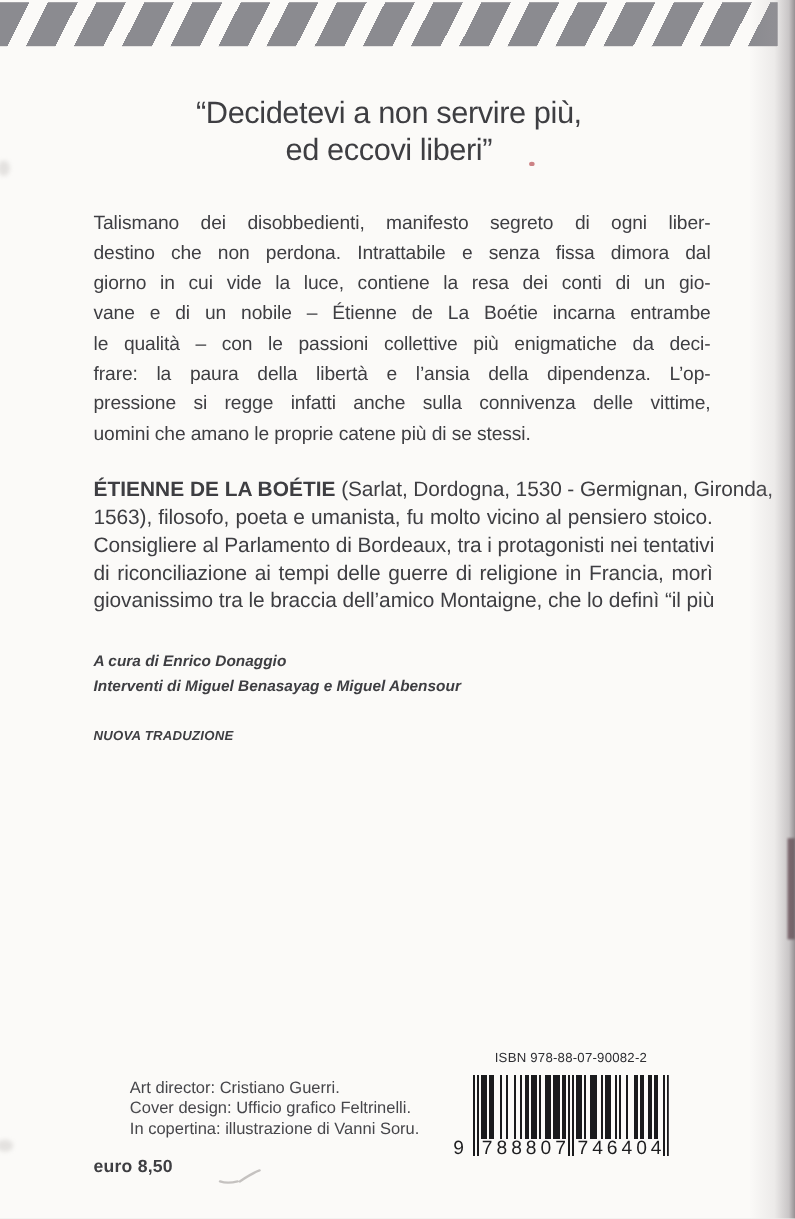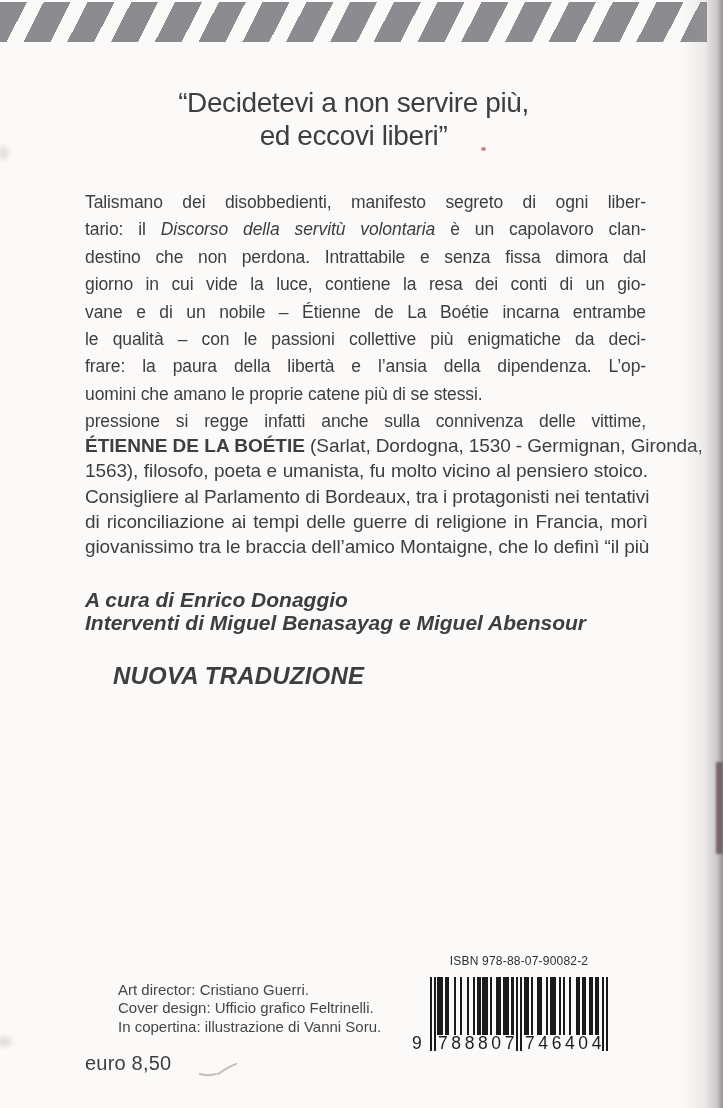--- a/index.html
+++ b/index.html
@@ -43,37 +43,36 @@
     font-size:17.5px;line-height:27.4px;letter-spacing:-0.1px;
   }
   .synopsis em{font-style:italic;}
   .bio{
     position:absolute;left:85px;top:433px;width:563px;
     font-size:19px;line-height:25.3px;letter-spacing:-0.1px;
   }
   .bio strong{font-weight:bold;letter-spacing:0;}
   .credits{
     position:absolute;left:85px;top:589px;width:560px;
-    font-size:21px;line-height:22.5px;
+    font-size:14px;line-height:22.5px;
     font-weight:bold;font-style:italic;
   }
   .edition-note{
     position:absolute;left:85px;top:662px;
-    font-size:24px;font-weight:bold;font-style:italic;
+    font-size:12px;font-weight:bold;font-style:italic;
     letter-spacing:0.2px;
-    margin-left:28px;
   }
   .colophon{
     position:absolute;left:86px;top:981px;width:360px;
     font-size:15px;line-height:18.4px;
     color:#46464a;
   }
   .price{
     position:absolute;left:85px;top:1052px;
-    font-size:20px;font-weight:400;letter-spacing:0.2px;
+    font-size:16px;font-weight:700;letter-spacing:0.2px;
   }
   .pencil-mark{position:absolute;left:198px;top:1062px;opacity:.55;}
   
   .isbn-label{
     position:absolute;left:429px;top:954px;width:180px;
     text-align:center;font-size:12px;letter-spacing:0.2px;
     color:#2e2e32;
   }
   .barcode{position:absolute;left:430px;top:977px;width:178px;height:78px;}
   .barcode svg{position:absolute;left:0;top:0;}
@@ -113,28 +112,27 @@
   <div class="stripe-band"></div>
 
   <div class="quote">
     <div>“Decidetevi a non servire più,</div>
     <div>ed eccovi liberi”</div>
   </div>
   <div class="quote-dot"></div>
 
   <div class="synopsis">
       <div class="tline">Talismano dei disobbedienti, manifesto segreto di ogni liber-</div>
-      <div class="tline">tario: il <em>Discorso della servitù volontaria</em> è un capolavoro clan-</div>
       <div class="tline">destino che non perdona. Intrattabile e senza fissa dimora dal</div>
       <div class="tline">giorno in cui vide la luce, contiene la resa dei conti di un gio-</div>
       <div class="tline">vane e di un nobile – Étienne de La Boétie incarna entrambe</div>
       <div class="tline">le qualità – con le passioni collettive più enigmatiche da deci-</div>
       <div class="tline">frare: la paura della libertà e l’ansia della dipendenza. L’op-</div>
+      <div class="tline">pressione si regge infatti anche sulla connivenza delle vittime,</div>
       <div class="tline last">uomini che amano le proprie catene più di se stessi.</div>
-      <div class="tline">pressione si regge infatti anche sulla connivenza delle vittime,</div>
     </div>
 
   <div class="bio">
       <div class="tline"><strong>ÉTIENNE DE LA BOÉTIE</strong> (Sarlat, Dordogna, 1530 - Germignan, Gironda,</div>
       <div class="tline">1563), filosofo, poeta e umanista, fu molto vicino al pensiero stoico.</div>
       <div class="tline">Consigliere al Parlamento di Bordeaux, tra i protagonisti nei tentativi</div>
       <div class="tline">di riconciliazione ai tempi delle guerre di religione in Francia, morì</div>
       <div class="tline">giovanissimo tra le braccia dell’amico Montaigne, che lo definì “il più</div>
     </div>
 

